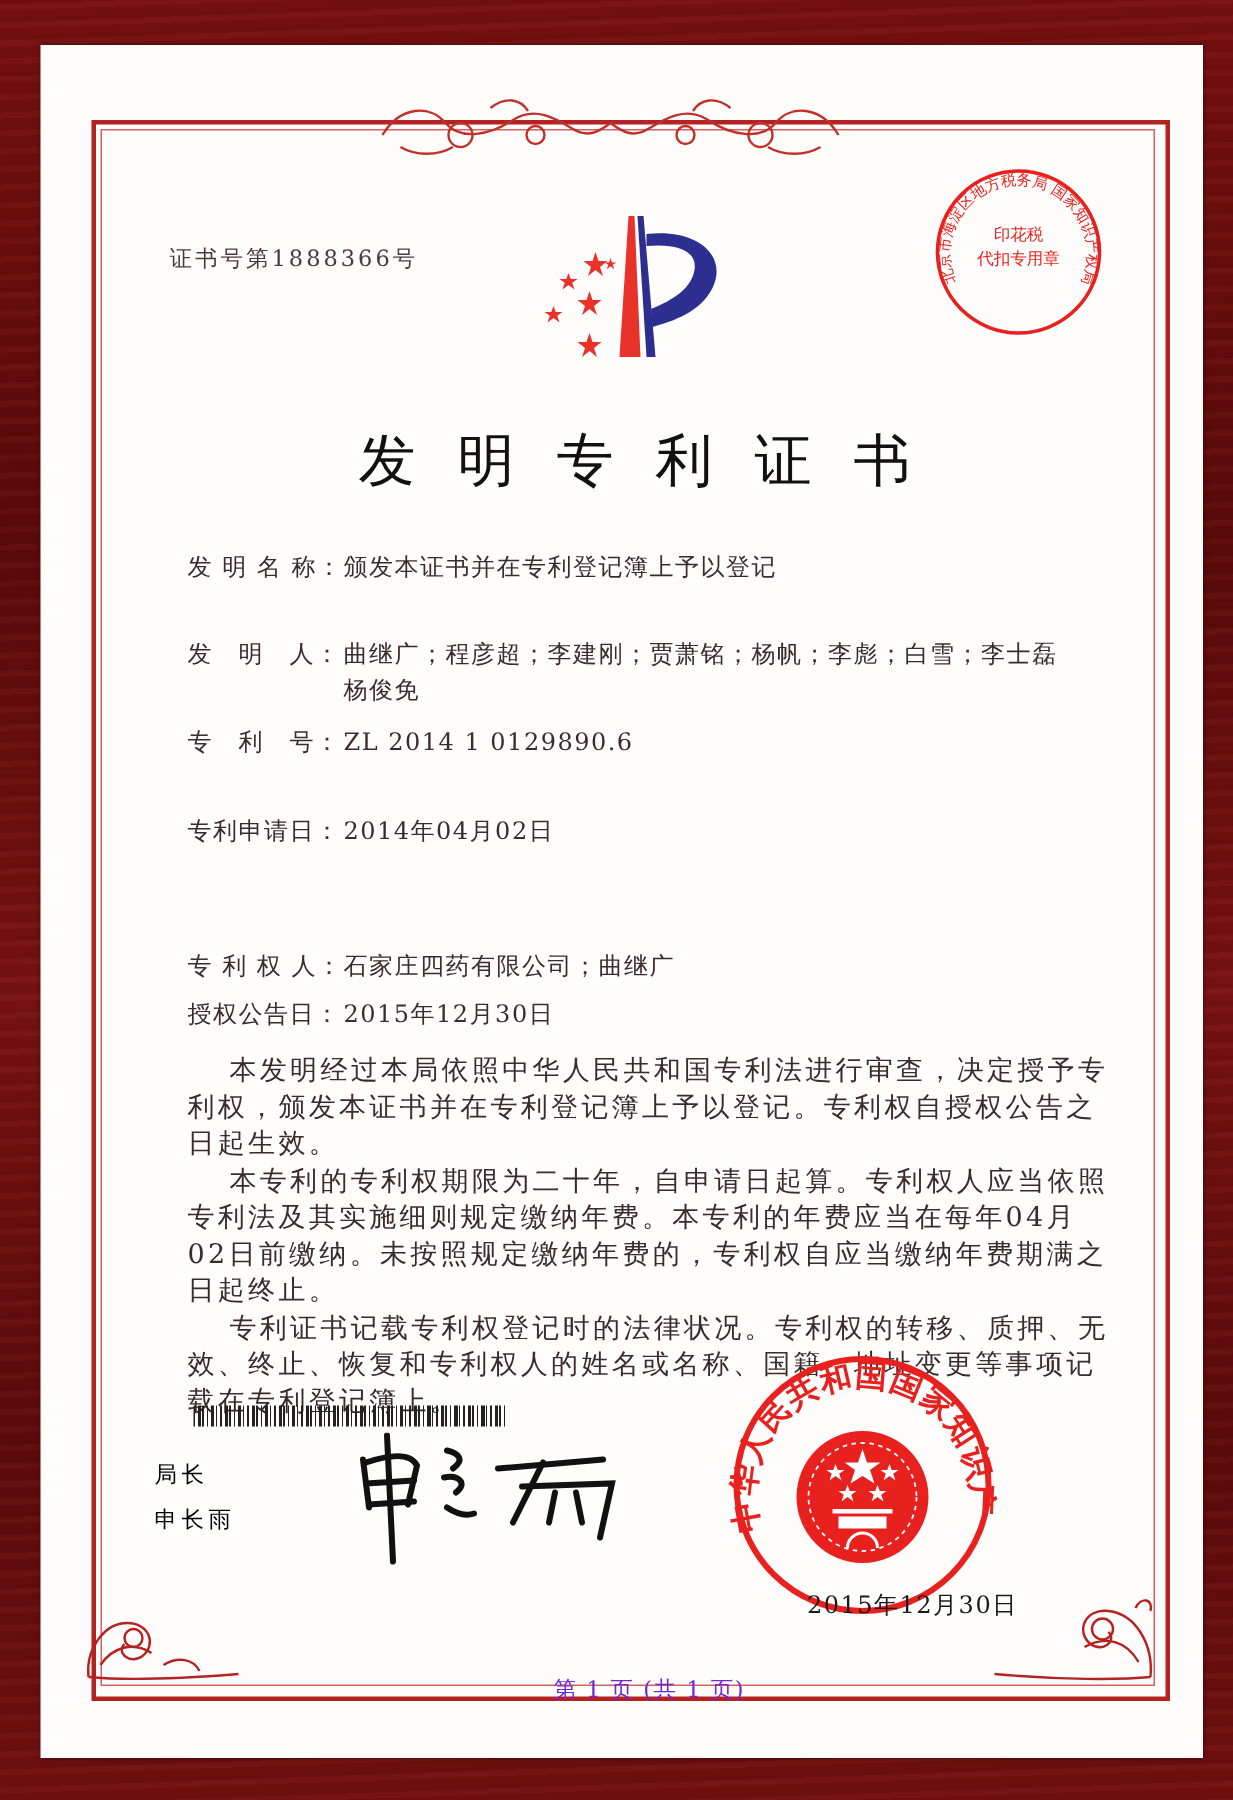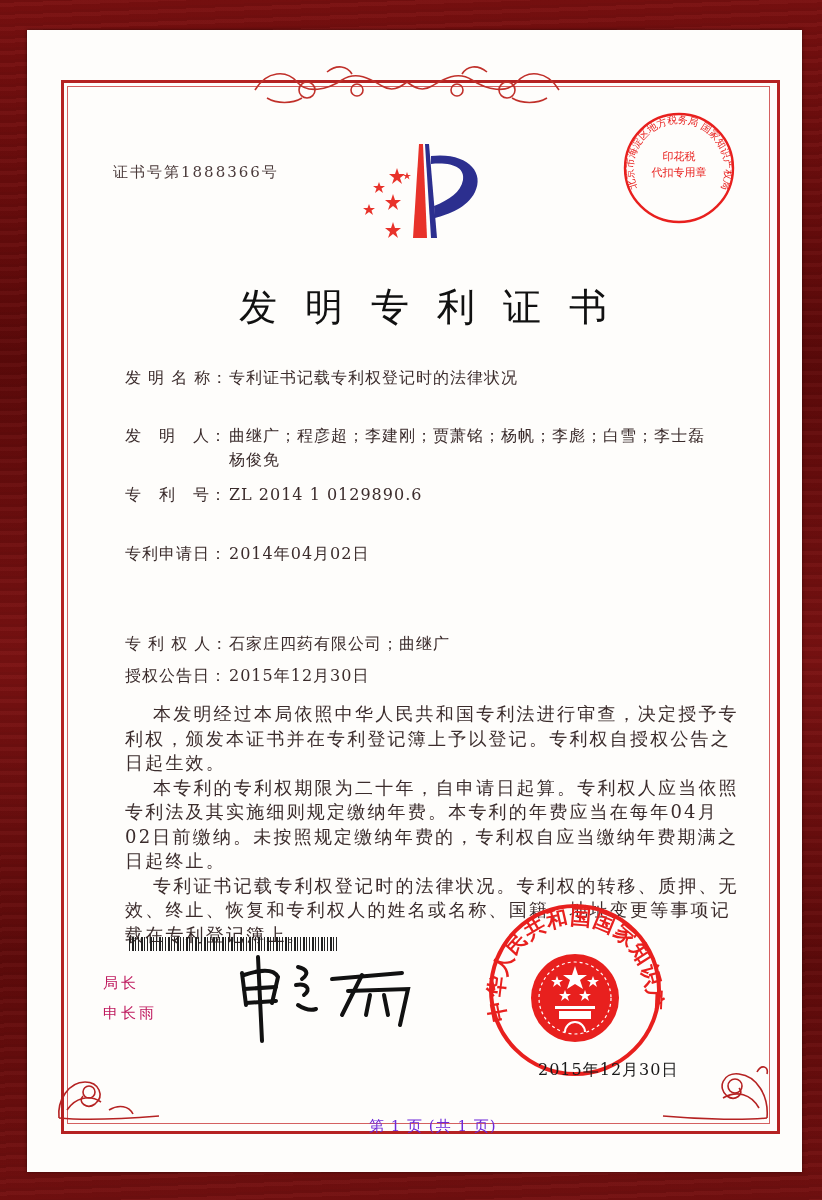--- a/index.html
+++ b/index.html
@@ -15,21 +15,21 @@
   .border-inner{position:absolute;left:40px;top:56px;width:701px;height:1036px;border:1px solid #d46060;}
   .ornament{position:absolute;}
   .abs{position:absolute;}
   .cert-no{left:86px;top:133px;font-size:15px;letter-spacing:2px;color:#4a3a3a;}
   .title{left:212px;top:252px;font-size:38px;letter-spacing:28px;color:#111;font-family:"DejaVu Sans","Liberation Sans",sans-serif;}
   .row{position:absolute;left:98px;font-size:16px;color:#3b2c2c;letter-spacing:1px;white-space:nowrap;}
   .lbl{display:inline-block;width:104px;}
   .val{display:inline-block;}
   .para{position:absolute;left:98px;width:620px;font-size:18px;line-height:24.5px;color:#3b2c2c;letter-spacing:2.2px;}
   .para p{margin:0;text-indent:28px;}
-  .sig-lbl{font-family:"DejaVu Sans","Liberation Sans",sans-serif;font-size:15px;color:#be185d;letter-spacing:3px;}
+  .sig-lbl{font-family:"DejaVu Sans","Liberation Sans",sans-serif;font-size:15px;color:#000000;letter-spacing:3px;}
   .page-no{left:342px;top:1087px;font-size:15px;color:#6d28d9;letter-spacing:1px;}
   .barcode{left:102px;top:907px;width:208px;height:14px;
     background:repeating-linear-gradient(90deg,#222 0 1px,transparent 1px 3px,#222 3px 5px,transparent 5px 6px,#222 6px 7px,transparent 7px 9px);}
   .seal-date{left:511px;top:1030px;font-size:16px;color:#1a1a1a;letter-spacing:1px;}
 </style>
 </head>
 <body>
 
 <div class="frame-grain"></div>
 
@@ -92,21 +92,21 @@
     <circle cx="60" cy="60" r="54" fill="none" stroke="#e8201e" stroke-width="2.4"></circle>
     <text x="60" y="52" text-anchor="middle" font-size="11" fill="#e8201e" font-family="DejaVu Serif, serif">印花税</text>
     <text x="60" y="68" text-anchor="middle" font-size="11" fill="#e8201e" font-family="DejaVu Serif, serif">代扣专用章</text>
     <path id="taxarc" d="M18 80 A46 46 0 1 1 102 80" fill="none"></path>
     <text font-size="10" fill="#e8201e" font-family="DejaVu Serif, serif"><textPath href="#taxarc">北京市海淀区地方税务局 国家知识产权局</textPath></text>
   </svg>
 
   <div class="abs title">发明专利证书</div>
 
   <div class="row" style="top:338px">
-    <span class="lbl">发 明 名 称：</span><span class="val">专利证书记载专利权登记时的法律状况</span>
+    <span class="lbl">发 明 名 称：</span><span class="val">颁发本证书并在专利登记簿上予以登记</span>
   </div>
   <div class="row" style="top:396px">
     <span class="lbl">发　明　人：</span><span class="val">曲继广；程彦超；李建刚；贾萧铭；杨帆；李彪；白雪；李士磊</span>
   </div>
   <div class="row" style="top:420px;left:202px">
     <span>杨俊免</span>
   </div>
   <div class="row" style="top:455px">
     <span class="lbl">专　利　号：</span><span class="val">ZL 2014 1 0129890.6</span>
   </div>

